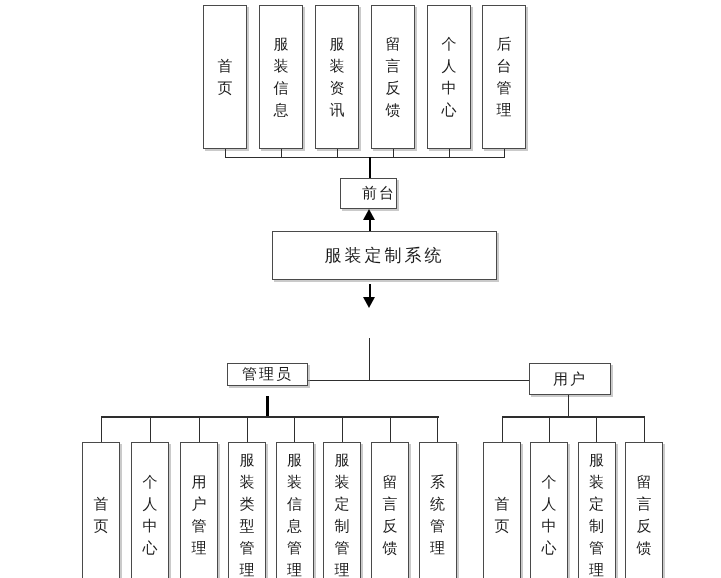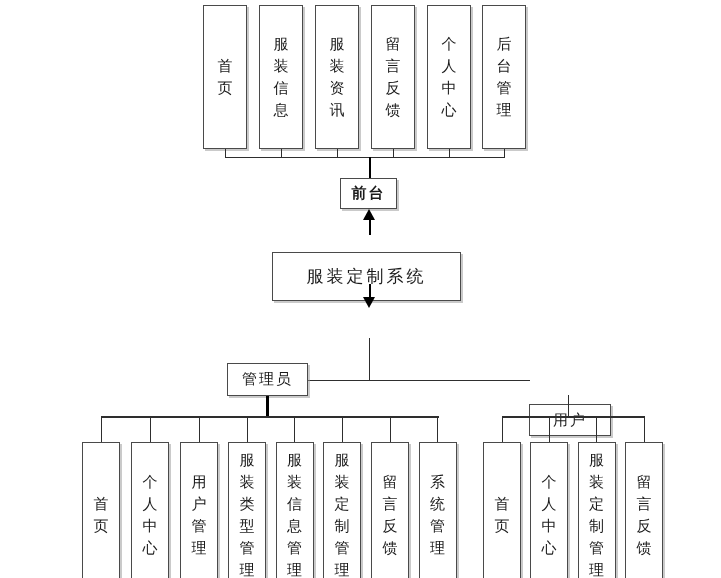--- a/index.html
+++ b/index.html
@@ -14,21 +14,21 @@
   .box{
     position:absolute;
     background:#ffffff;
     border:1.5px solid var(--border,#4a4a4a);
     box-shadow:2px 2px 0 var(--shadow,rgba(150,150,150,0.5));
     display:flex;align-items:center;justify-content:center;
     box-sizing:border-box;
     text-align:center;
   }
   .hbox{font-size:15px;letter-spacing:2px;}
-  .hbox.bold{font-weight:bold;}
+  .hbox.bold{font-weight:normal;justify-content:flex-end;}
   .titlebox{font-size:17px;letter-spacing:3px;}
   .vlabel{white-space:pre-line;line-height:22px;font-size:15px;letter-spacing:0;}
   .vline,.hline{position:absolute;background:var(--line,#2e2e2e);}
   .thick{background:#000000;}
   .arrowhead{position:absolute;width:0;height:0;}
   .arrow-up{border-left:6.5px solid transparent;border-right:6.5px solid transparent;border-bottom:11px solid #000;}
   .arrow-down{border-left:6.5px solid transparent;border-right:6.5px solid transparent;border-top:11px solid #000;}
   #watermark{
     position:absolute;left:531px;top:549px;
     font-family:"DejaVu Sans","Liberation Sans",sans-serif;
@@ -87,35 +87,35 @@
 
   <div class="vline thick" style="left:368.5px;top:157px;width:2px;height:21px;"></div>
 
   <div class="box hbox bold" style="left:340px;top:178px;width:57px;height:31px;">
     <span>前台</span>
   </div>
 
   <div class="arrowhead arrow-up" style="left:363px;top:209px;"></div>
   <div class="vline thick" style="left:368.5px;top:218px;width:2px;height:17px;"></div>
 
-  <div class="box titlebox" style="left:272px;top:252px;width:189px;height:49px;">
+  <div class="box titlebox" style="left:272px;top:231px;width:225px;height:49px;">
     <span>服装定制系统</span>
   </div>
 
   <div class="vline thick" style="left:368.5px;top:284px;width:2px;height:14px;"></div>
   <div class="arrowhead arrow-down" style="left:363px;top:297px;"></div>
 
 
   <div class="vline" style="left:369px;top:338px;width:1px;height:43px;"></div>
   <div class="hline" style="left:308px;top:380px;width:222px;height:1px;"></div>
 
-  <div class="box hbox" style="left:227px;top:363px;width:81px;height:33px;">
+  <div class="box hbox" style="left:227px;top:363px;width:81px;height:23px;">
     <span>管理员</span>
   </div>
-  <div class="box hbox" style="left:529px;top:363px;width:82px;height:32px;margin-top:41px;">
+  <div class="box hbox" style="left:529px;top:363px;width:82px;height:32px;">
     <span>用户</span>
   </div>
 
   <div class="vline thick" style="left:265.5px;top:396px;width:3px;height:21px;"></div>
   <div class="hline" style="left:100.5px;top:416px;width:338px;height:2px;"></div>
   <div class="vline" style="left:100.5px;top:416px;width:1px;height:26px;"></div>
   <div class="vline" style="left:149.5px;top:416px;width:1px;height:26px;"></div>
   <div class="vline" style="left:198.5px;top:416px;width:1px;height:26px;"></div>
   <div class="vline" style="left:246.5px;top:416px;width:1px;height:26px;"></div>
   <div class="vline" style="left:294px;top:416px;width:1px;height:26px;"></div>

